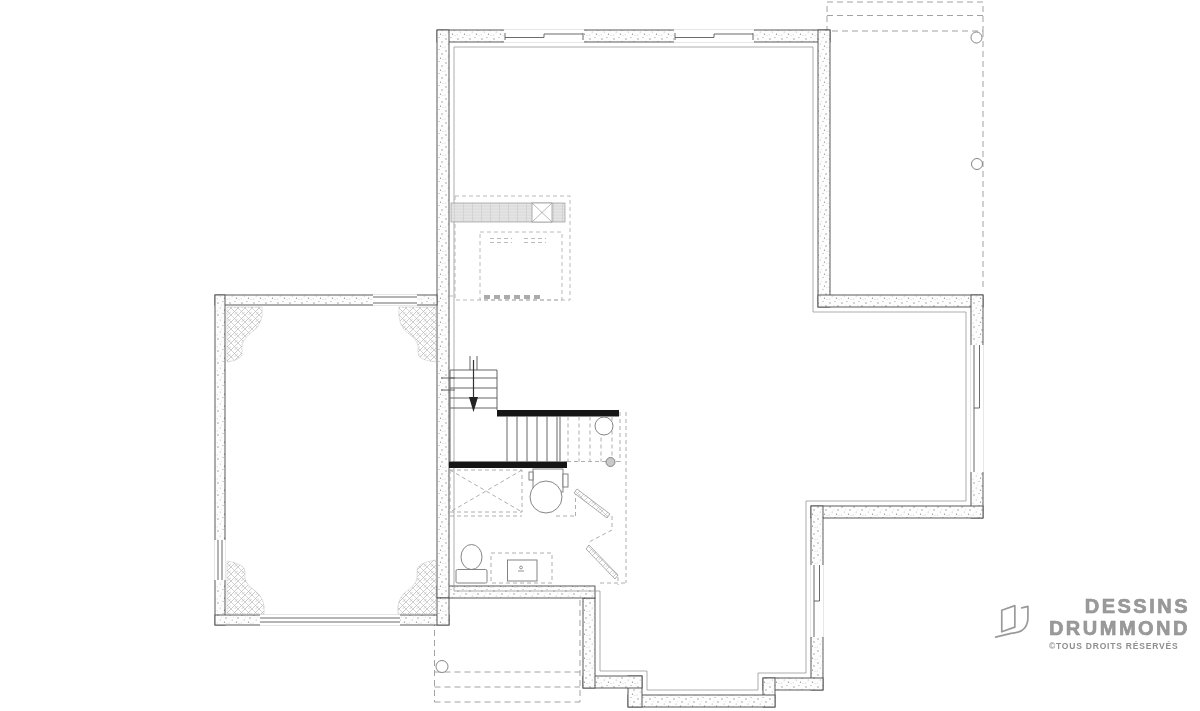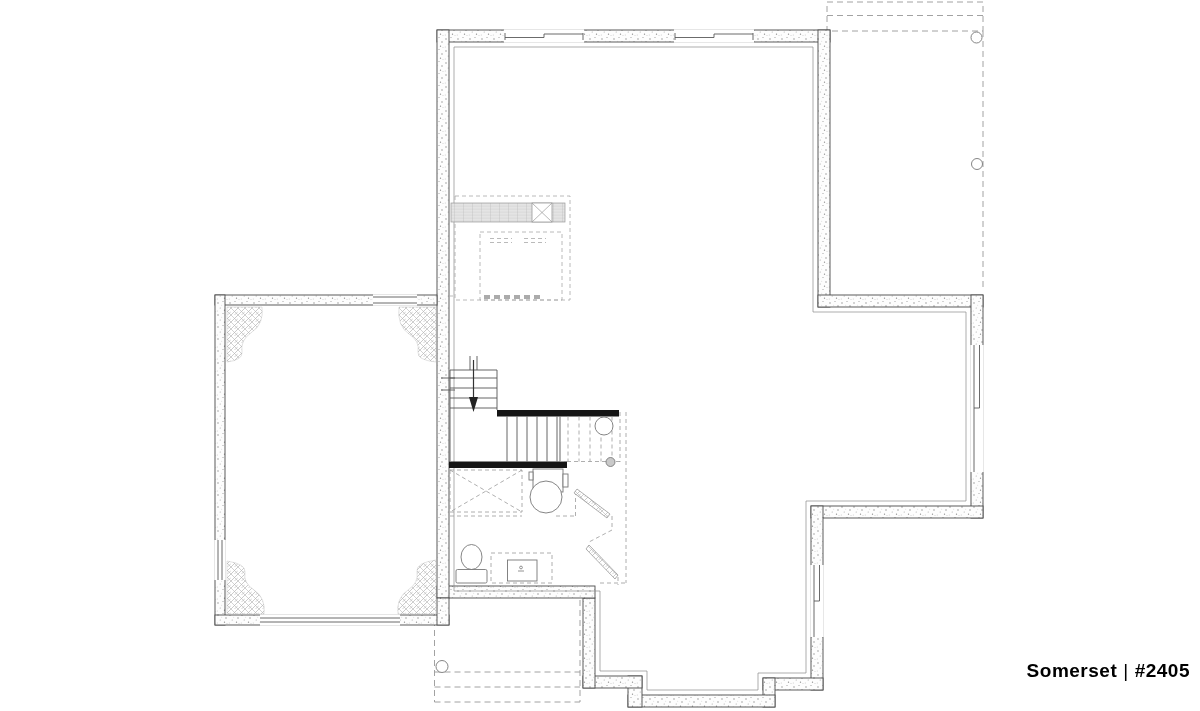--- a/index.html
+++ b/index.html
@@ -231,18 +231,28 @@
       <line class="fixd" x1="556" y1="516" x2="574" y2="516"></line>
       <line class="fixd" x1="575.5" y1="516" x2="575.5" y2="491"></line>
       <polygon class="leaf" points="577,489 610,514 607,518 574,493"></polygon>
       <path class="fixd" d="M612,516 V530 L589,542"></path>
       <polygon class="leaf" points="589,545 618,575 615,579 586,549"></polygon>
       <line class="fixd" x1="618" y1="577" x2="618" y2="585"></line>
     </g>
   </g>
 </svg>
 
-
-<div class="plantitle">
-  <span>Somerset</span><span class="sep">|</span><span>#2405</span>
+<div class="brandblock">
+  <div class="brandrow">
+    <div>
+      <div class="brandtext">DESSINS</div>
+      <div class="brandtext">DRUMMOND</div>
+      <div class="brandcopy">©TOUS DROITS RÉSERVÉS</div>
+    </div>
+    <svg class="dlogo" width="40" height="48" viewBox="0 0 52 58">
+      <path d="M14,15 L31,9 L31,37 L14,43 Z" fill="none" stroke="#9a9a9a" stroke-width="2.2" stroke-linejoin="round"></path>
+      <path d="M6,50 L26,45 Q48,44 48,24 L48,10 L40,12" fill="none" stroke="#9a9a9a" stroke-width="2.2" stroke-linecap="round" stroke-linejoin="round"></path>
+    </svg>
+  </div>
 </div>
 
+
 </div>
 
 </body></html>

